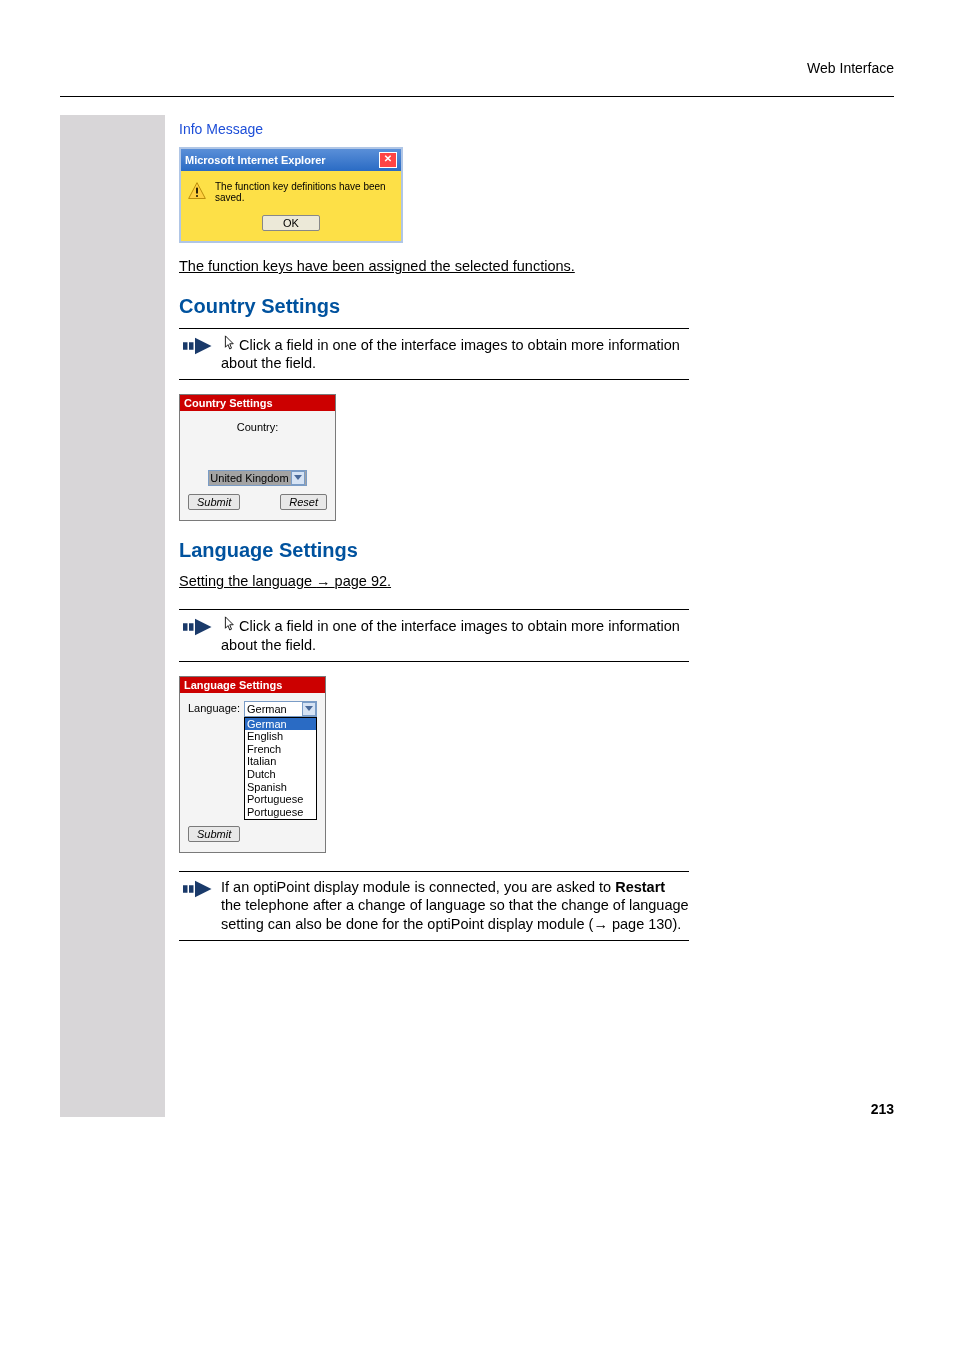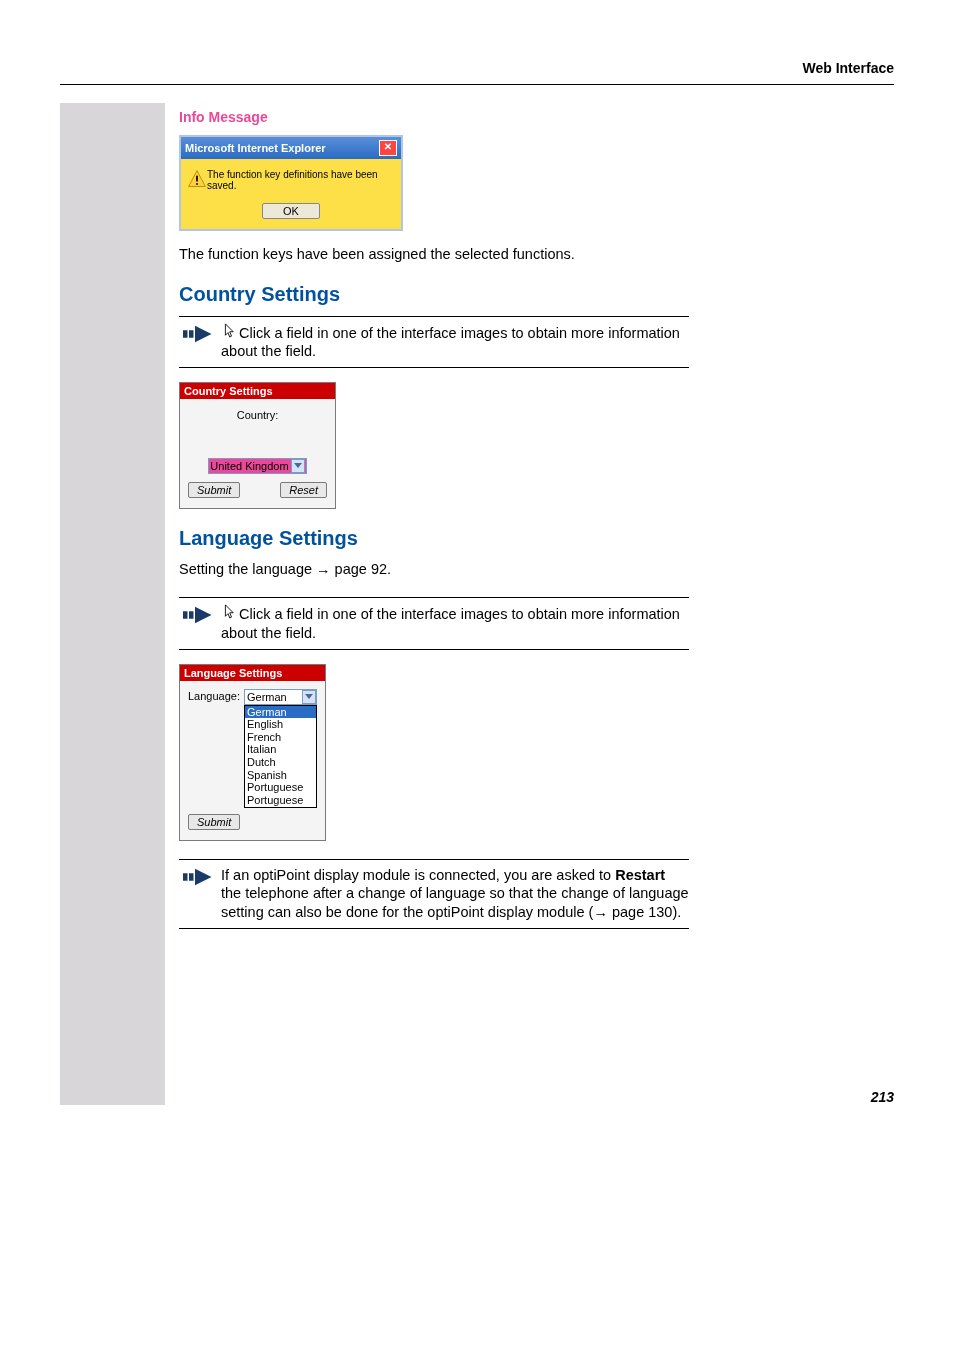--- a/index.html
+++ b/index.html
@@ -7,42 +7,42 @@
     padding: 0;
     font-family: Arial, Helvetica, sans-serif;
     background: #fff;
     width: 954px;
   }
   .page {
     padding: 60px 60px 40px 60px;
   }
   .header-row {
     border-bottom: 1.5px solid #000;
-    padding-bottom: 8px;
+    padding-bottom: 20px;
     margin-bottom: 18px;
     text-align: right;
-    font-weight: bold;
+    font-weight: normal;
     font-size: 14px;
   }
   .content-row {
     display: flex;
   }
   .left-rail {
     width: 105px;
     background: #d8d6d8;
     flex-shrink: 0;
   }
   .main {
     padding-left: 14px;
     flex: 1;
     padding-right: 0;
   }
   .info-msg-heading {
-    color: #ec4899;
-    font-weight: bold;
+    color: #1d4ed8;
+    font-weight: normal;
     font-size: 14px;
     margin: 6px 0 10px 0;
   }
   .dialog-box {
     border: 2px solid #b0c6e6;
     width: 220px;
     background: #fde047;
     font-size: 11px;
     margin-bottom: 14px;
   }
@@ -63,20 +63,21 @@
     height: 14px;
     text-align: center;
     font-size: 10px;
     line-height: 12px;
     font-weight: bold;
   }
   .dialog-body {
     padding: 10px 6px 6px 6px;
     display: flex;
     align-items: flex-start;
+    gap: 8px;
     font-size: 10px;
   }
   .warn-icon {
     width: 20px;
     height: 20px;
     display: flex;
     align-items: center;
     justify-content: center;
   }
   .dialog-btn-row {
@@ -88,20 +89,21 @@
     border: 1px solid #888;
     border-radius: 2px;
     padding: 1px 20px;
     font-size: 11px;
   }
   .body-text {
     font-size: 14.5px;
     line-height: 1.35;
     margin: 10px 0 18px 0;
     max-width: 510px;
+    text-decoration: underline;
   }
   .section-h {
     color: #00529e;
     font-weight: bold;
     font-size: 20px;
     margin: 18px 0 10px 0;
   }
   .arrow {
     font-weight: bold;
   }
@@ -147,21 +149,21 @@
     margin-bottom: 8px;
     flex-direction: column;
   }
   .mini-label {
     font-size: 11px;
     text-align: right;
     flex: 0 0 45px;
   }
   .mini-select {
     border: 1px solid #7a9cc6;
-    background: #ec4899;
+    background: #a3a3a3;
     font-size: 11px;
     padding: 0 1px;
     display: flex;
     align-items: center;
     gap: 2px;
   }
   .mini-select .dd {
     background: #d6e3f4;
     border: 1px solid #7a9cc6;
     width: 12px;
@@ -223,21 +225,20 @@
     color: #fff;
   }
   .lang-submit-wrap {
     padding: 6px 8px 10px 8px;
   }
   .page-num {
     text-align: right;
     font-weight: bold;
     font-size: 14px;
     margin-top: 160px;
-    font-style: italic;
   }
   .cursor-svg {
     width: 14px;
     height: 16px;
     flex-shrink: 0;
     display: inline-block;
     vertical-align: -3px;
   }
 </style>
 </head>

